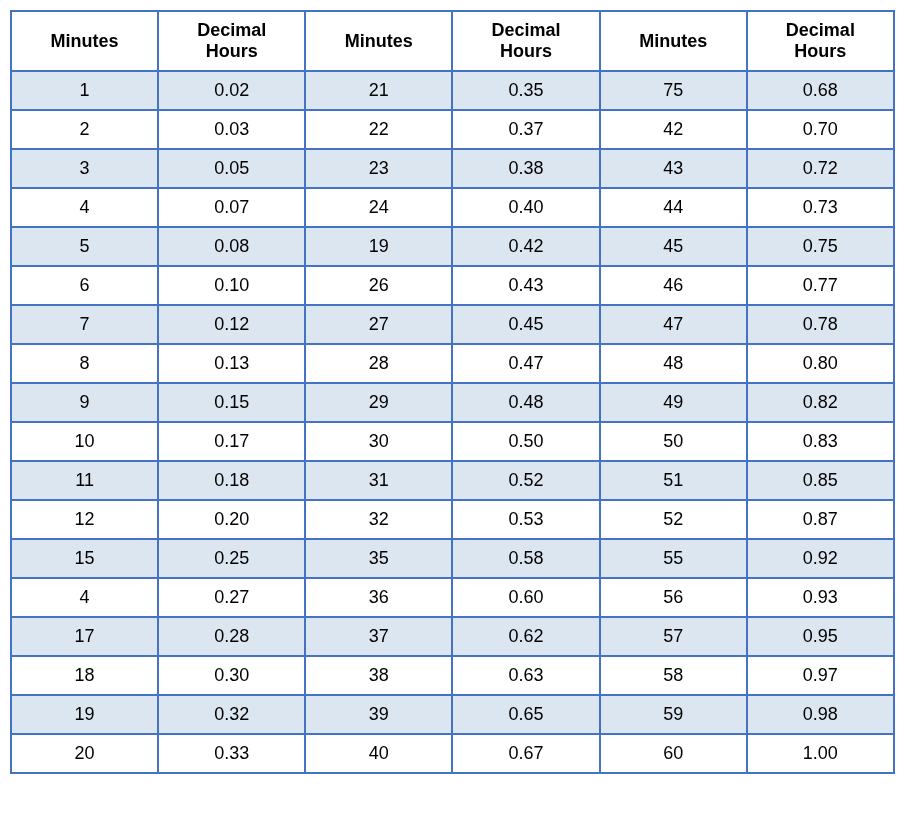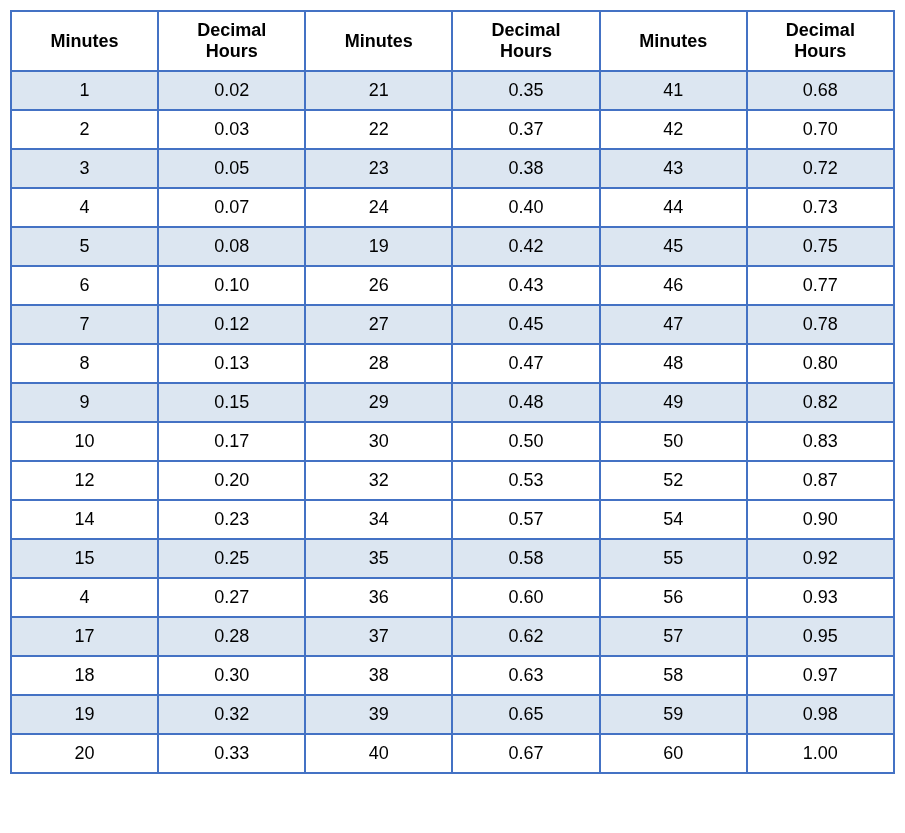--- a/index.html
+++ b/index.html
@@ -61,21 +61,21 @@
       <th>Minutes</th>
       <th>Decimal<br>Hours</th>
     </tr>
   </thead>
   <tbody id="table-body">
   <tr class="stripe">
         <td>1</td>
         <td>0.02</td>
         <td>21</td>
         <td>0.35</td>
-        <td>41</td>
+        <td>75</td>
         <td>0.68</td>
       </tr>
       <tr class="white">
         <td>2</td>
         <td>0.03</td>
         <td>22</td>
         <td>0.37</td>
         <td>42</td>
         <td>0.70</td>
       </tr>
@@ -136,36 +136,36 @@
         <td>0.82</td>
       </tr>
       <tr class="white">
         <td>10</td>
         <td>0.17</td>
         <td>30</td>
         <td>0.50</td>
         <td>50</td>
         <td>0.83</td>
       </tr>
+      <tr class="stripe">
+        <td>11</td>
+        <td>0.18</td>
+        <td>31</td>
+        <td>0.52</td>
+        <td>51</td>
+        <td>0.85</td>
+      </tr>
       <tr class="white">
         <td>12</td>
         <td>0.20</td>
         <td>32</td>
         <td>0.53</td>
         <td>52</td>
         <td>0.87</td>
       </tr>
-      <tr class="white">
-        <td>14</td>
-        <td>0.23</td>
-        <td>34</td>
-        <td>0.57</td>
-        <td>54</td>
-        <td>0.90</td>
-      </tr>
       <tr class="stripe">
         <td>15</td>
         <td>0.25</td>
         <td>35</td>
         <td>0.58</td>
         <td>55</td>
         <td>0.92</td>
       </tr>
       <tr class="white">
         <td>4</td>

